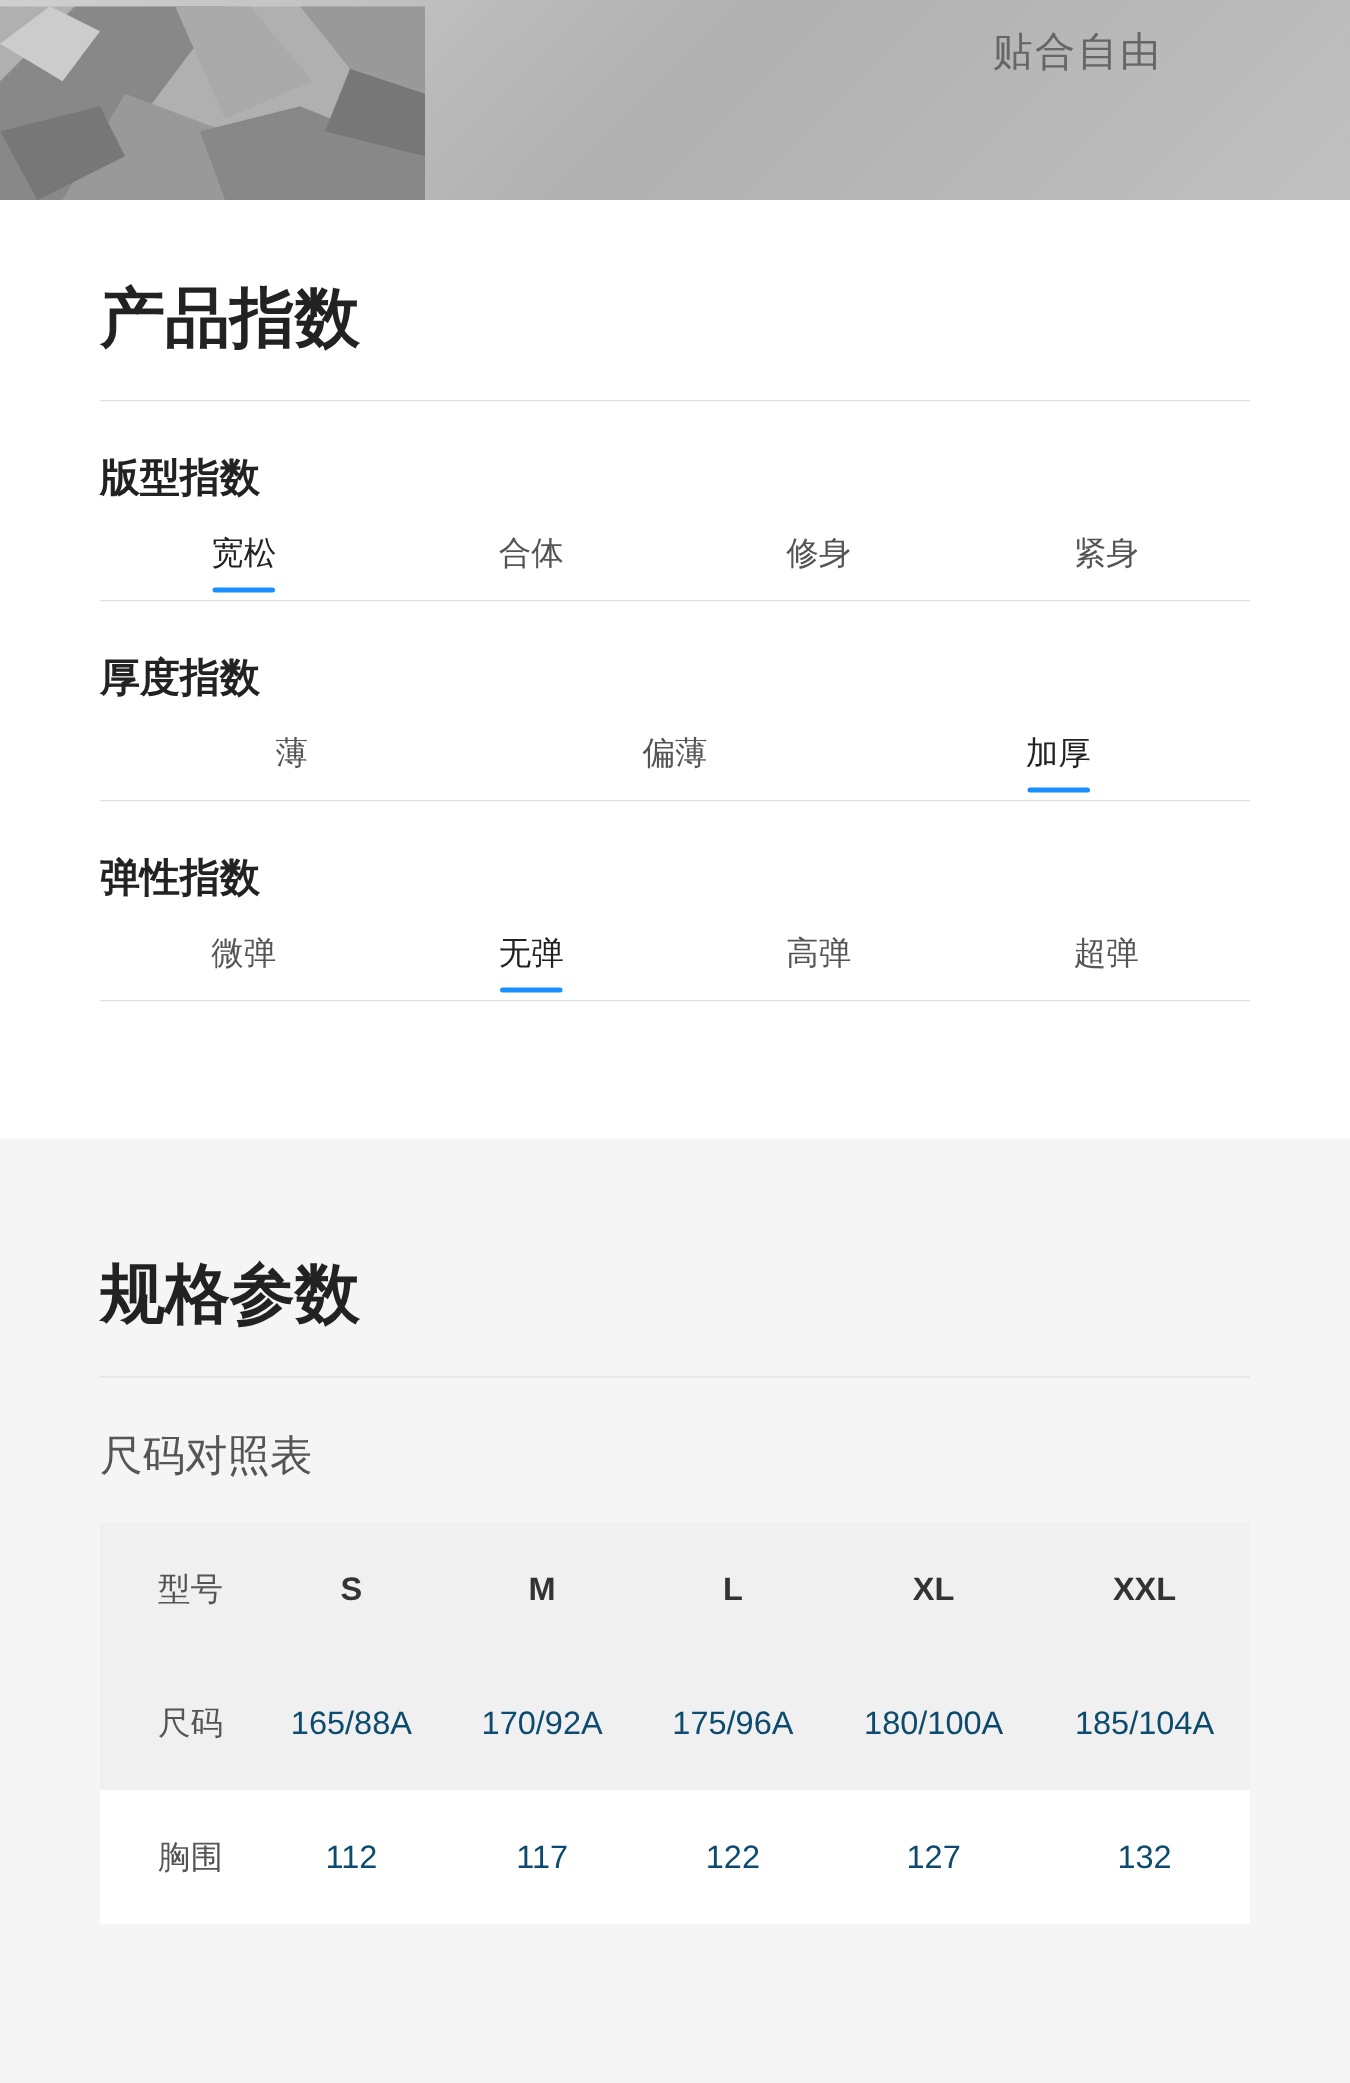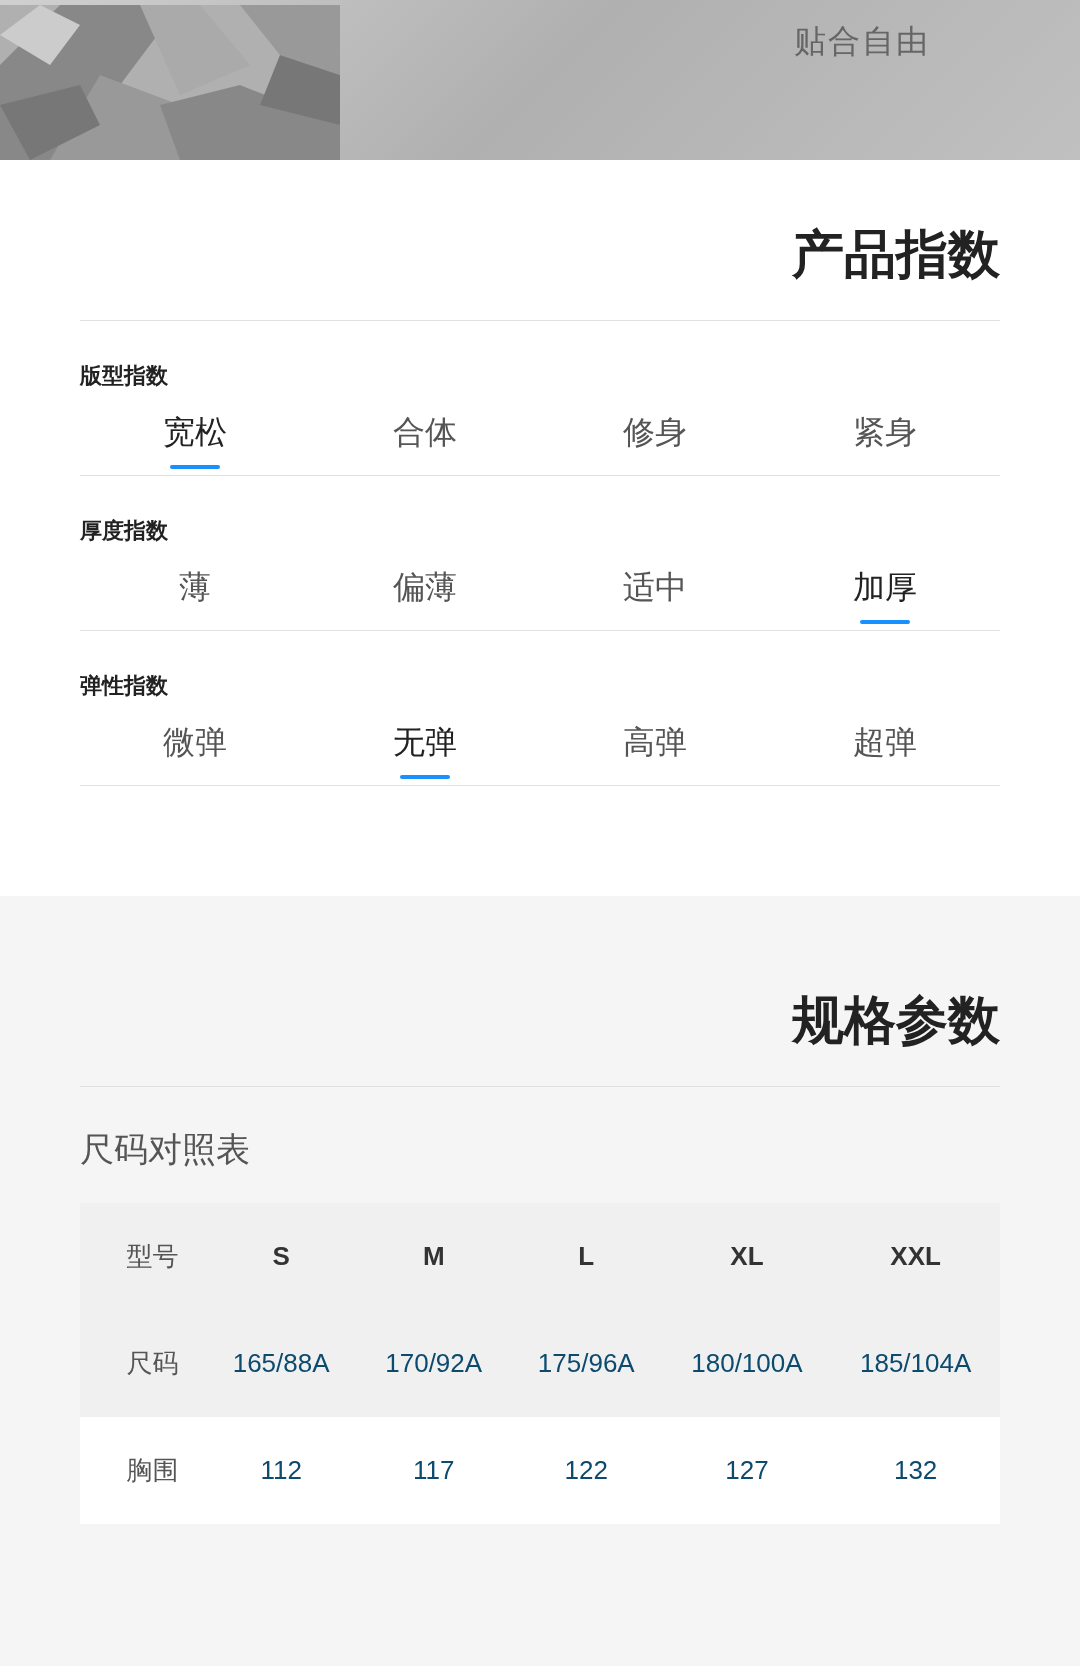--- a/index.html
+++ b/index.html
@@ -44,48 +44,47 @@
       background: #f5f5f5;
       width: 100%;
       height: 30px;
     }
 
     .section-title {
       font-size: 52px;
       font-weight: 700;
       color: #222;
       margin-bottom: 30px;
-      text-align: right;
     }
 
     .divider {
       width: 100%;
       height: 1px;
       background: #e0e0e0;
       margin-bottom: 40px;
     }
 
     .index-label {
-      font-size: 22px;
+      font-size: 32px;
       font-weight: 700;
       color: #222;
       margin-bottom: 20px;
     }
 
     .index-options {
       display: flex;
       width: 100%;
       position: relative;
       margin-bottom: 6px;
     }
 
     .index-option {
       flex: 1;
       text-align: center;
-      font-size: 32px;
+      font-size: 26px;
       color: #555;
       padding-bottom: 14px;
       position: relative;
     }
 
     .index-option.active {
       color: #222;
     }
 
     .index-option.active::after {
@@ -215,23 +214,20 @@
   </div>
 
   <div class="index-row">
     <div class="index-label">厚度指数</div>
     <div class="index-options">
       <div class="index-option">
         <span>薄</span>
       </div>
       <div class="index-option">
         <span>偏薄</span>
-      </div>
-      <div class="index-option">
-        <span>适中</span>
       </div>
       <div class="index-option active">
         <span>加厚</span>
       </div>
     </div>
     <div class="index-underline"></div>
   </div>
 
   <div class="index-row">
     <div class="index-label">弹性指数</div>

